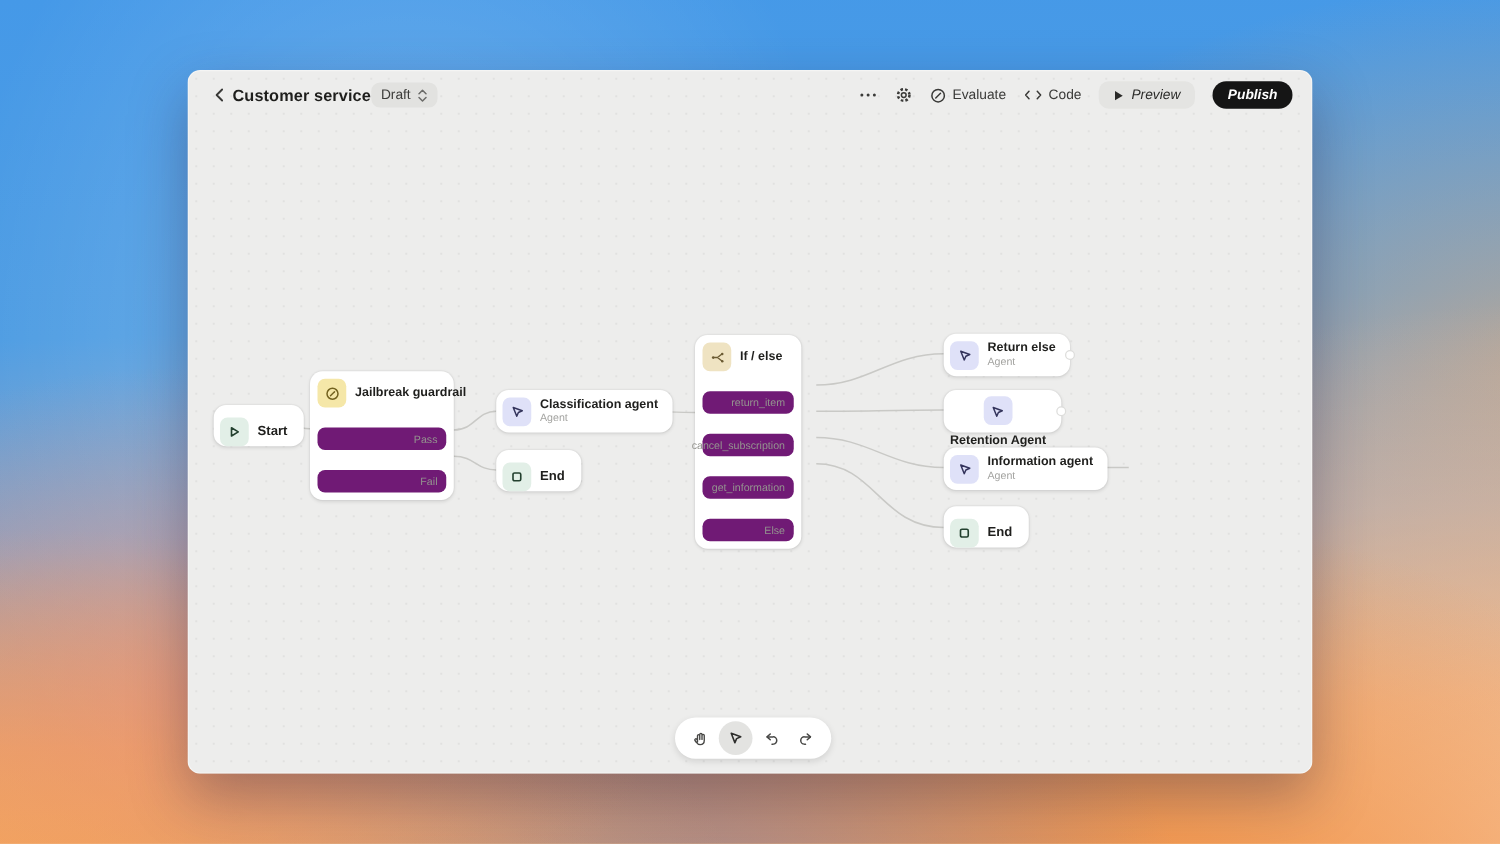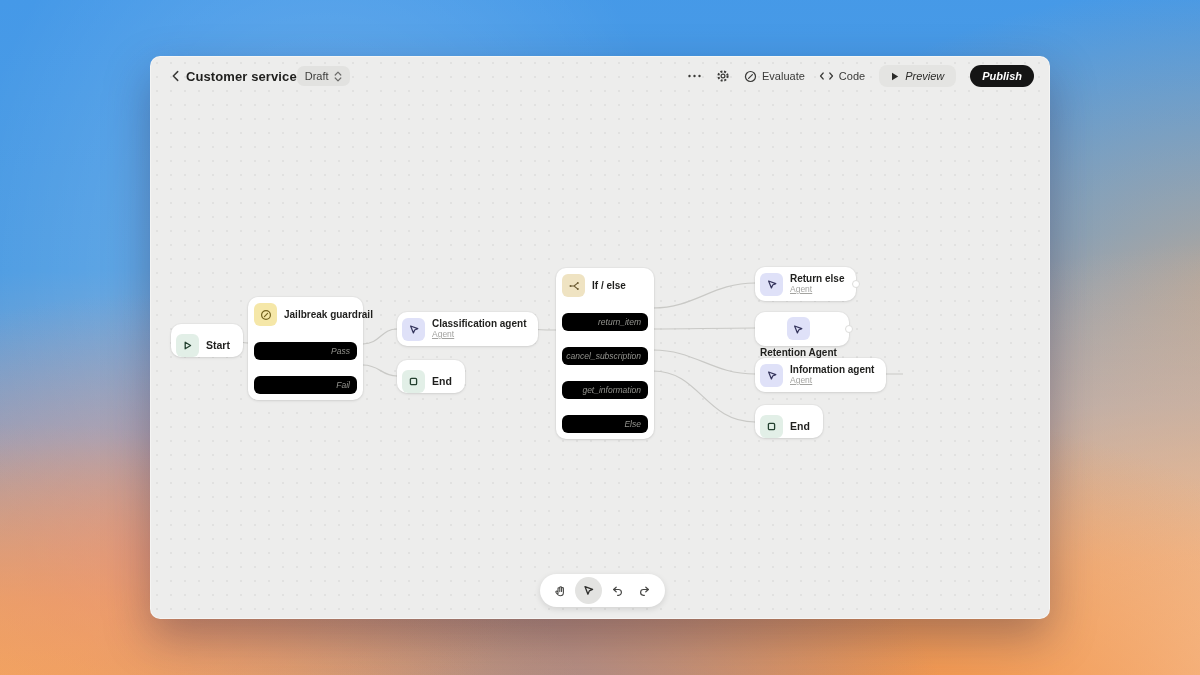--- a/index.html
+++ b/index.html
@@ -46,27 +46,27 @@
   .node.agent{ display:flex; align-items:center; gap:7px; padding:5px 12px 5px 5px; height:34px; }
   .icn{ width:23px; height:23px; border-radius:6px; flex:0 0 auto;
         display:flex; align-items:center; justify-content:center; }
   .icn.start,.icn.end{ background:#e2efe7; color:#23402f; }
   .icn.guard{ background:#f5e7a8; color:#73621f; }
   .icn.agent{ background:#dfe1f8; color:#34345c; }
   .icn.branch{ background:#efe3c2; color:#6b5b33; }
   .nlabel{ font-size:10.5px; font-weight:600; color:#1f1f1d; white-space:nowrap; }
   .meta{ display:flex; flex-direction:column; line-height:1.15; }
   .meta .nlabel{ font-size:10px; }
-  .sub{ font-size:8.5px; color:#a3a3a0;text-decoration:underline; }
+  .sub{ font-size:8.5px; color:#a3a3a0; }
   .bnode{ padding:6px; }
   .bhead{ display:flex; align-items:center; gap:7px; margin-bottom:6px; }
   .bhead .nlabel{ font-size:10px; }
-  .brow{ height:18px; border-radius:6px; background:#000000; margin-top:16px;
+  .brow{ height:18px; border-radius:6px; background:#701a75; margin-top:16px;
          display:flex; align-items:center; justify-content:flex-end;
-         padding:0 7px; font-size:8.5px; color:#94948f;font-style:italic; }
+         padding:0 7px; font-size:8.5px; color:#94948f; }
   .port{ position:absolute; right:-4px; top:50%; margin-top:-4px; width:8px; height:8px;
          border-radius:50%; background:#fff; border:1.5px solid #dddddb; cursor:crosshair; }
   
   svg.wires{ position:absolute; left:0; top:0; pointer-events:none; }
   svg.wires path{ stroke:#c9c9c6; stroke-width:1.2; fill:none; }
   
   .tools{ position:absolute; left:390px; top:518px; width:125px; height:33px;
           background:#fff; border-radius:17px; box-shadow:0 2px 6px rgba(0,0,0,0.12);
           display:flex; align-items:center; justify-content:space-around; padding:0 6px; }
   .tool{ width:27px; height:27px; border-radius:50%; display:flex; align-items:center;
@@ -180,21 +180,21 @@
 
   <div class="node simple" style="left:247px; top:304px;">
     <div class="icn end">
       <svg width="11" height="11" viewBox="0 0 11 11">
           <rect x="2.4" y="2.4" width="6.2" height="6.2" rx="1.2" fill="none" stroke="currentColor" stroke-width="1.3"></rect>
         </svg>
     </div>
     <span class="nlabel">End</span>
   </div>
 
-  <div class="node bnode" style="left:406px; top:212px; width:98px;">
+  <div class="node bnode" style="left:406px; top:212px; width:85px;">
     <div class="bhead">
       <div class="icn branch">
         <svg width="12" height="12" viewBox="0 0 12 12">
             <circle cx="2.6" cy="6" r="1.1" fill="currentColor"></circle>
             <path d="M3.7 6 L6 6 M6 6 L9.3 3.4 M6 6 L9.3 8.6" fill="none" stroke="currentColor" stroke-width="1.1" stroke-linecap="round"></path>
             <circle cx="9.8" cy="3.1" r="1" fill="currentColor"></circle>
             <circle cx="9.8" cy="8.9" r="1" fill="currentColor"></circle>
           </svg>
       </div>
       <span class="nlabel">If / else</span>

